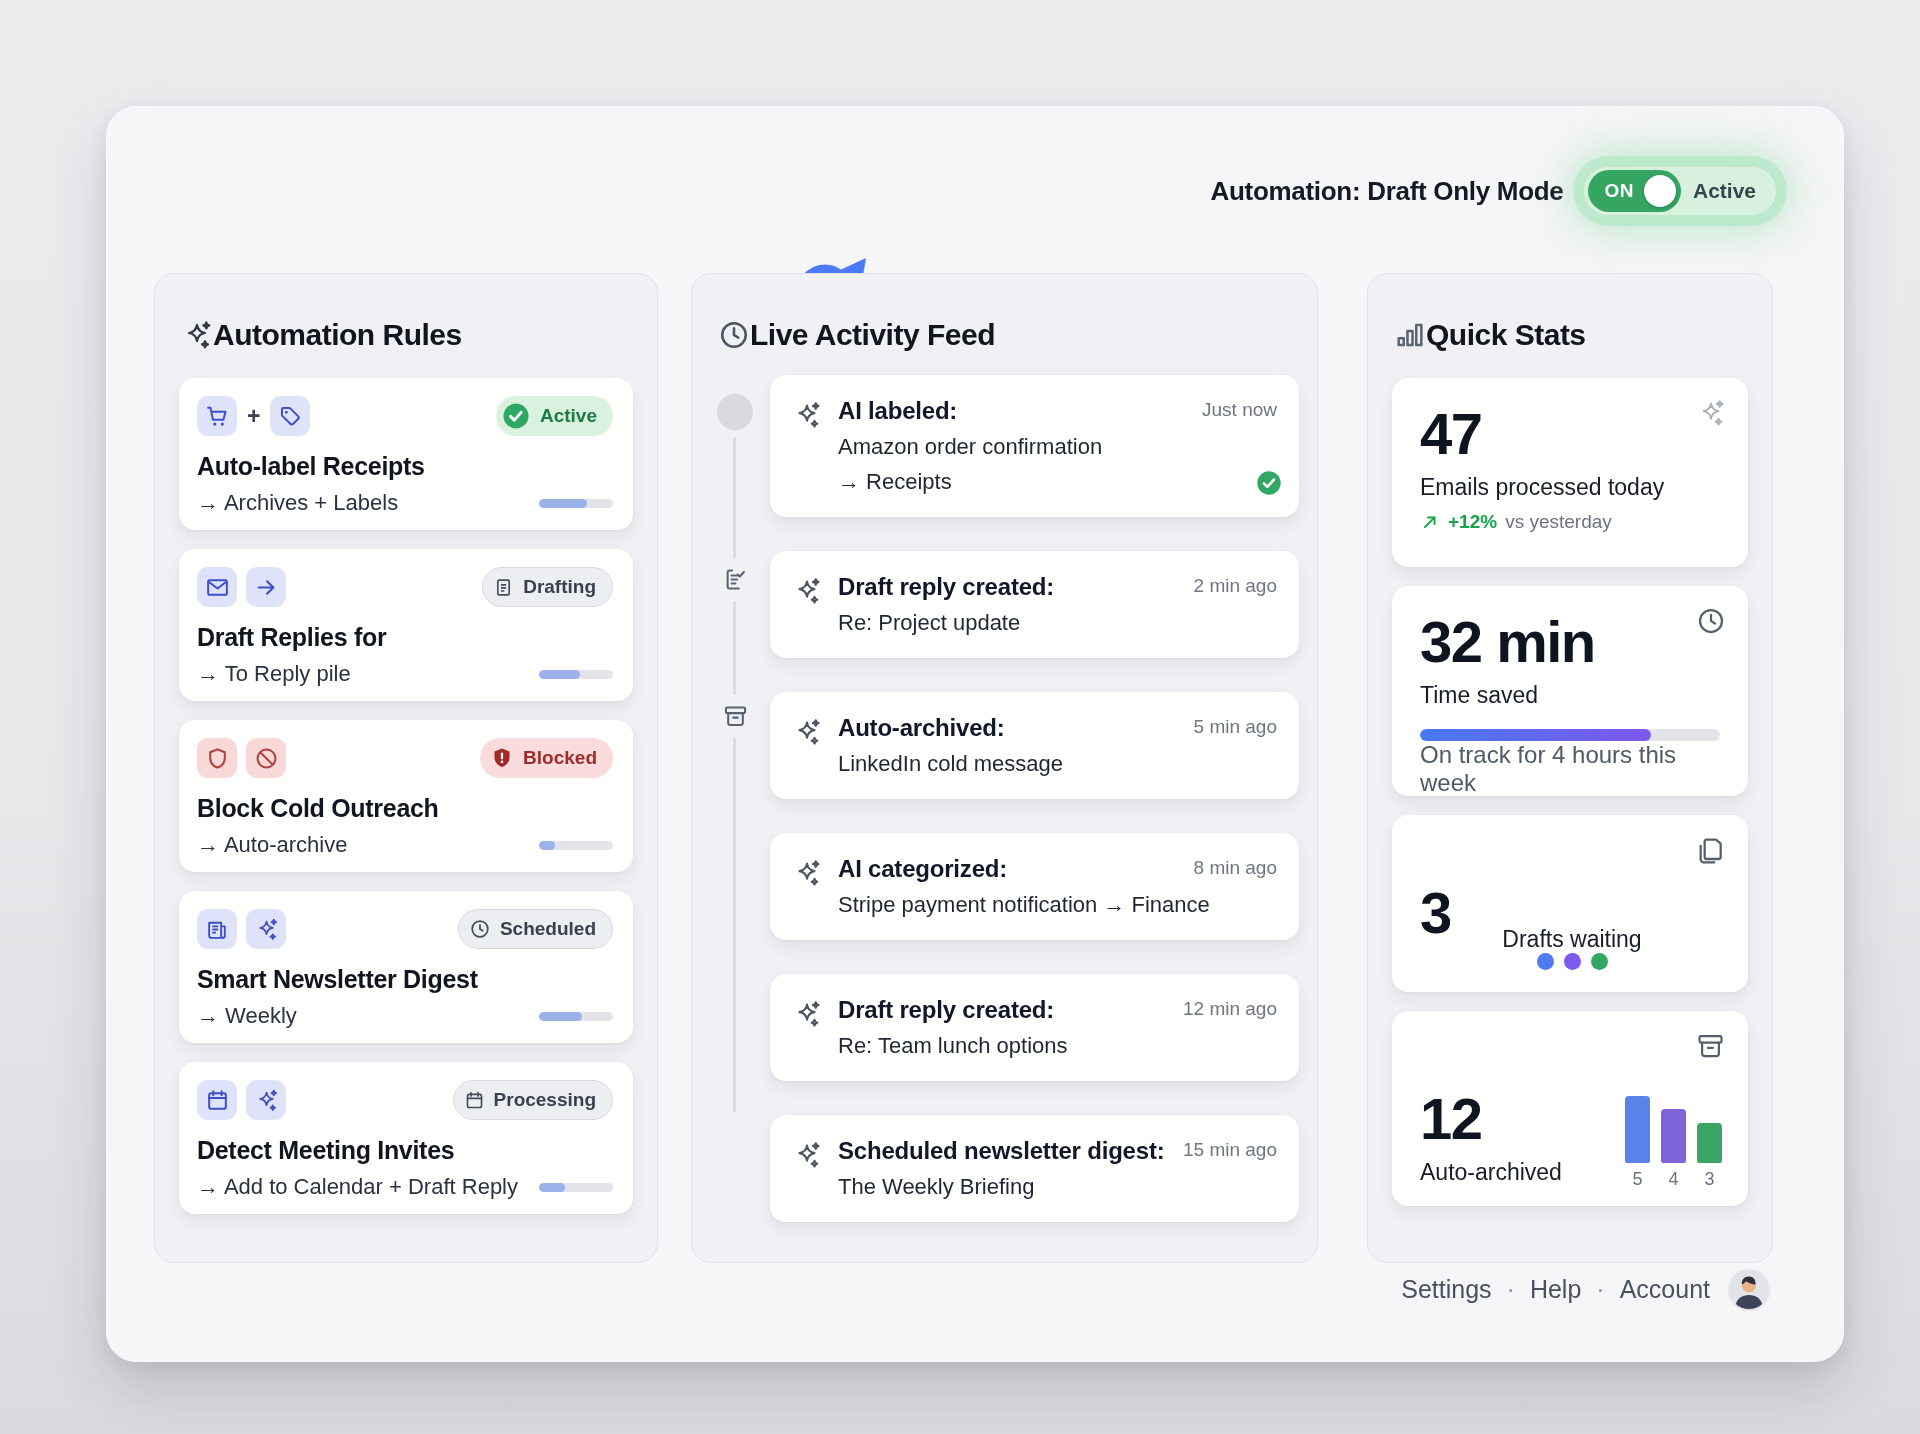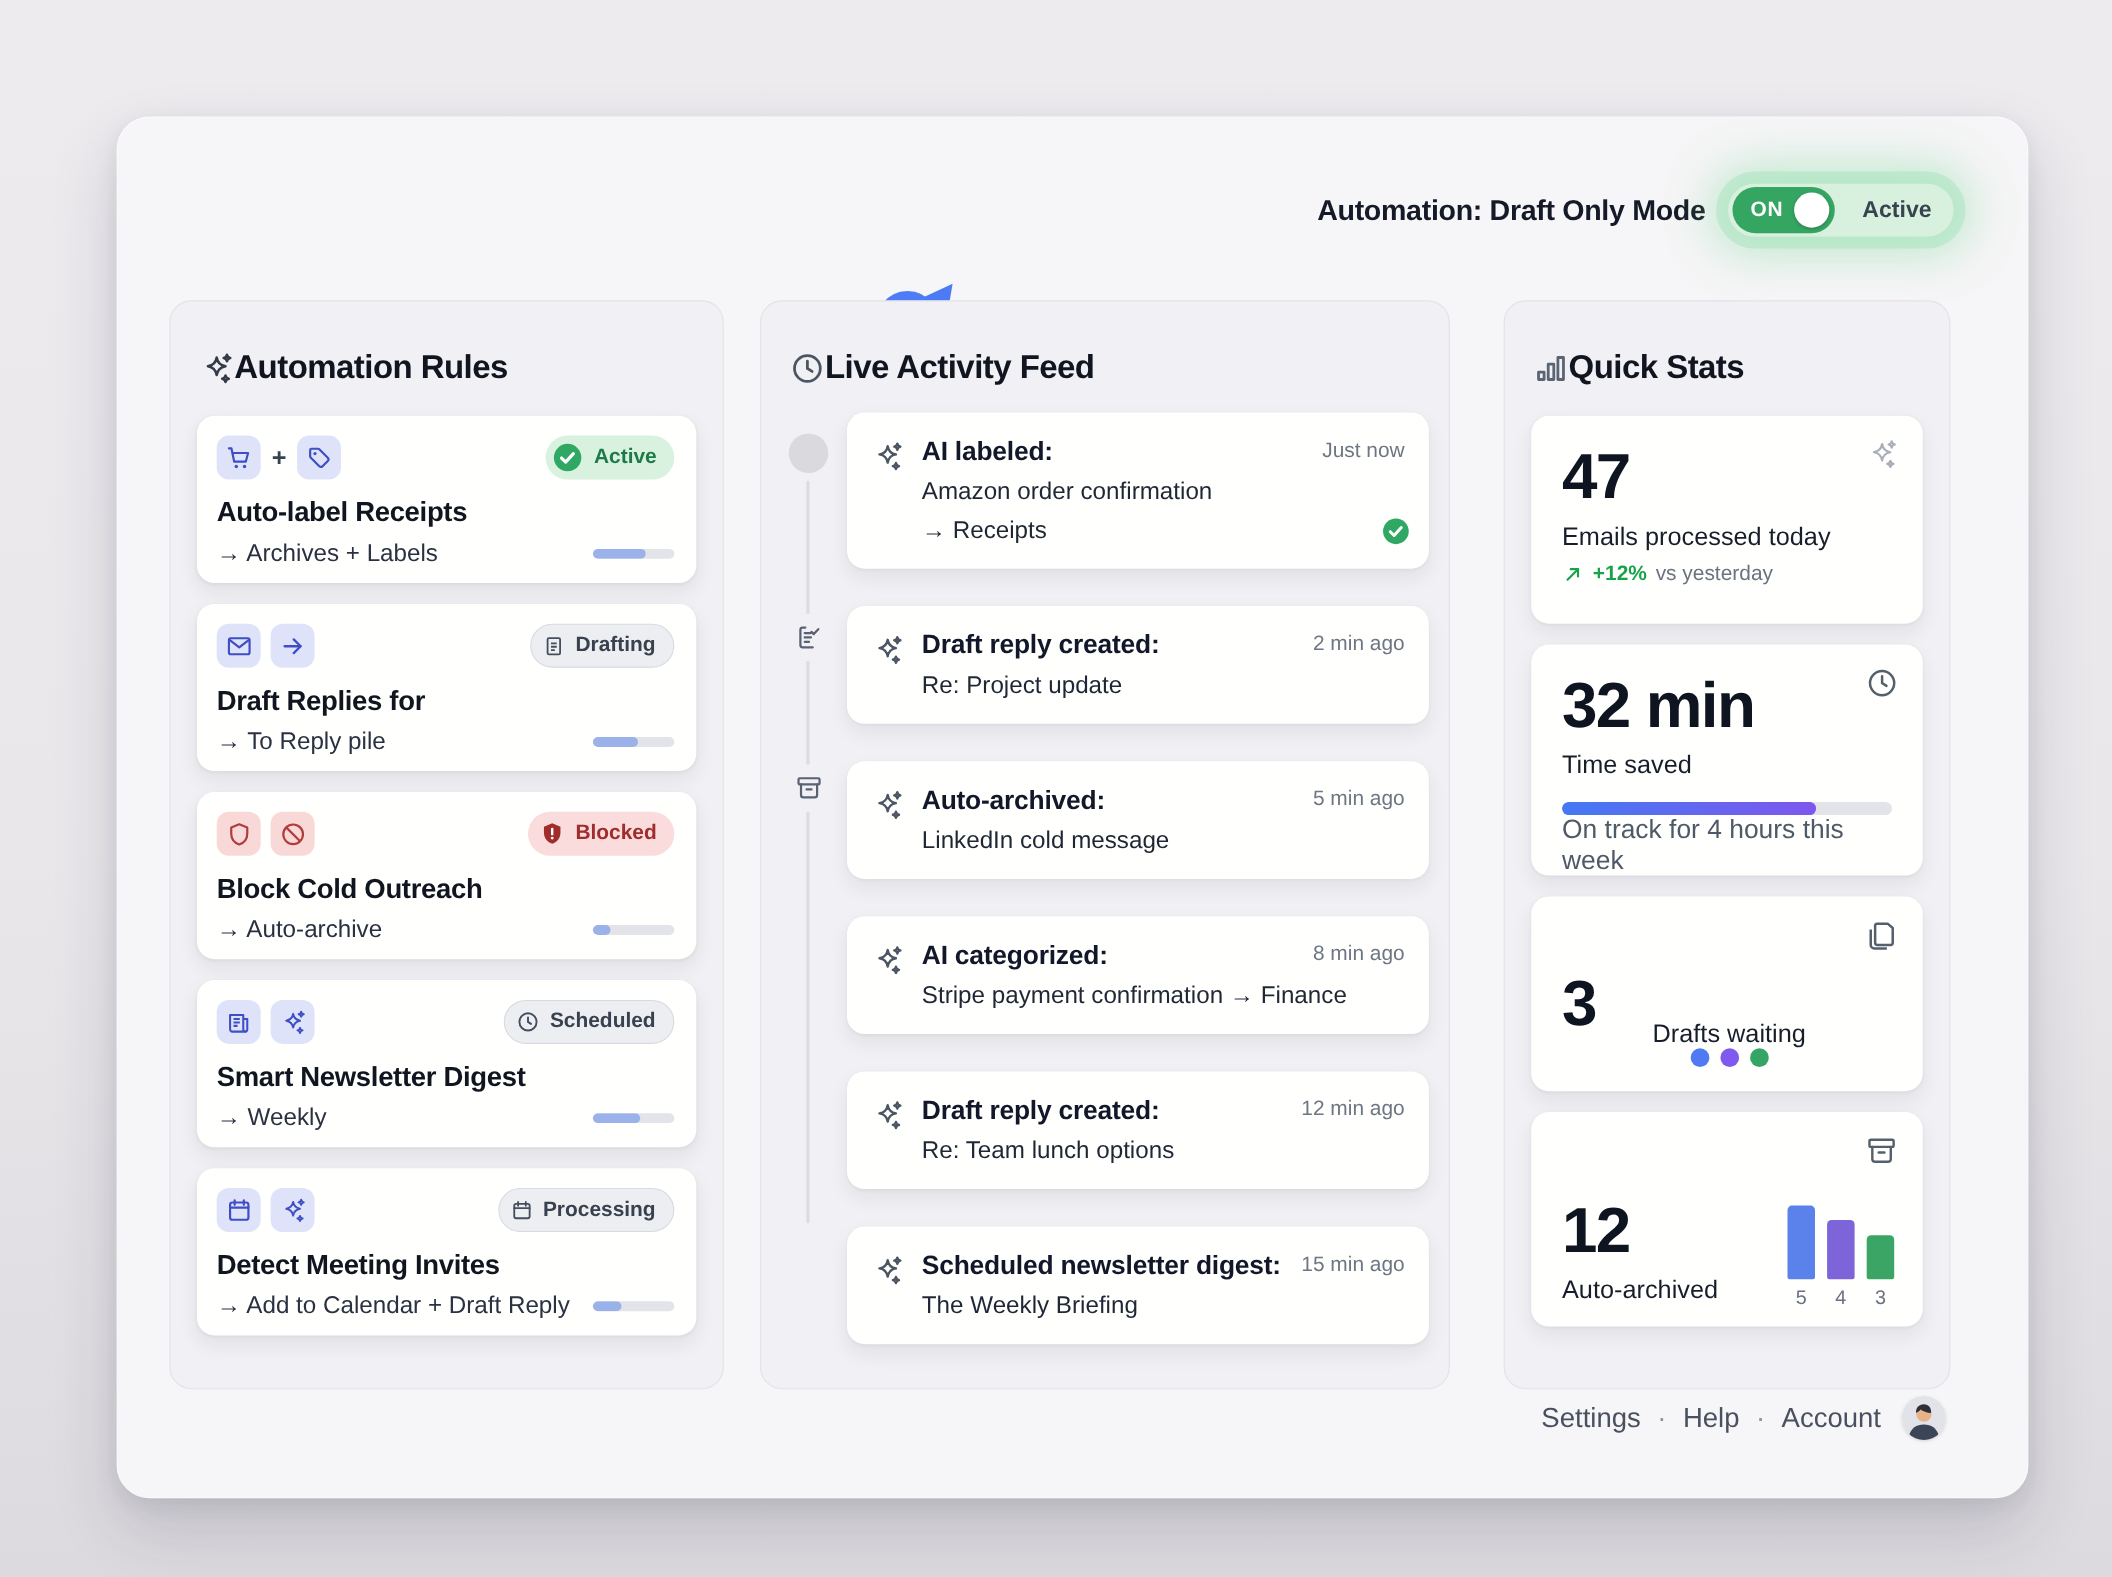--- a/index.html
+++ b/index.html
@@ -16,21 +16,21 @@
   }
   
   .brand { position:absolute; left:676px; top:142px; display:flex; align-items:center; gap:18px; }
   .brand svg.logo { width:90px; height:96px; display:block; }
   .brand-title { font-size:50px; font-weight:800; letter-spacing:-1.5px; white-space:nowrap; }
   .brand-first { color:#161c2a; }
   .brand-second { color:#3d4553; margin-left:10px; }
   .toggle-row { position:absolute; top:58px; right:66px; display:flex; align-items:center; gap:20px; height:52px; }
   .toggle-label { font-size:26px; font-weight:700; color:#141a27; letter-spacing:-.3px; }
   .toggle-outer {
-    display:flex; align-items:center; gap:25px; background:#d7f1de; border:1px solid #bfe7cb;
+    display:flex; align-items:center; gap:12px; background:#d7f1de; border:1px solid #bfe7cb;
     border-radius:999px; padding:4px 20px 4px 4px; height:50px; cursor:pointer;
     box-shadow:0 0 0 10px rgba(140,225,170,.32), 0 0 42px 16px rgba(120,215,150,.42);
   }
   .toggle-pill {
     display:flex; align-items:center; gap:10px; background:#35a562; border-radius:999px;
     height:42px; padding:0 5px 0 16px;
   }
   .toggle-on { color:#fff; font-size:19px; font-weight:700; letter-spacing:.5px; }
   .toggle-knob { width:32px; height:32px; border-radius:50%; background:#fff; box-shadow:0 1px 3px rgba(0,0,0,.25); }
   .toggle-status { font-size:21px; font-weight:600; color:#37434f; }
@@ -400,21 +400,21 @@
       </div>
 
       <div class="feed-card">
         <span class="feed-spark"><svg viewBox="0 0 24 24" fill="none" stroke="currentColor" stroke-width="1.7" stroke-linejoin="round">
               <path d="M12 4.5c.6 3.6 2.4 5.4 6 6-3.6.6-5.4 2.4-6 6-.6-3.6-2.4-5.4-6-6 3.6-.6 5.4-2.4 6-6Z"></path>
               <path d="M19 2.6c.25 1.4.85 2 2.25 2.25-1.4.25-2 .85-2.25 2.25-.25-1.4-.85-2-2.25-2.25 1.4-.25 2-.85 2.25-2.25Z"></path>
               <path d="M18 16.7c.25 1.4.85 2 2.25 2.25-1.4.25-2 .85-2.25 2.25-.25-1.4-.85-2-2.25-2.25 1.4-.25 2-.85 2.25-2.25Z"></path>
             </svg></span>
         <div class="feed-body">
           <div class="feed-title">AI categorized:</div>
-          <div class="feed-line">Stripe payment confirmation → Finance</div>
+          <div class="feed-line">Stripe payment notification → Finance</div>
         </div>
         <span class="feed-time">8 min ago</span>
       </div>
 
       <div class="feed-card">
         <span class="feed-spark"><svg viewBox="0 0 24 24" fill="none" stroke="currentColor" stroke-width="1.7" stroke-linejoin="round">
               <path d="M12 4.5c.6 3.6 2.4 5.4 6 6-3.6.6-5.4 2.4-6 6-.6-3.6-2.4-5.4-6-6 3.6-.6 5.4-2.4 6-6Z"></path>
               <path d="M19 2.6c.25 1.4.85 2 2.25 2.25-1.4.25-2 .85-2.25 2.25-.25-1.4-.85-2-2.25-2.25 1.4-.25 2-.85 2.25-2.25Z"></path>
               <path d="M18 16.7c.25 1.4.85 2 2.25 2.25-1.4.25-2 .85-2.25 2.25-.25-1.4-.85-2-2.25-2.25 1.4-.25 2-.85 2.25-2.25Z"></path>
             </svg></span>

